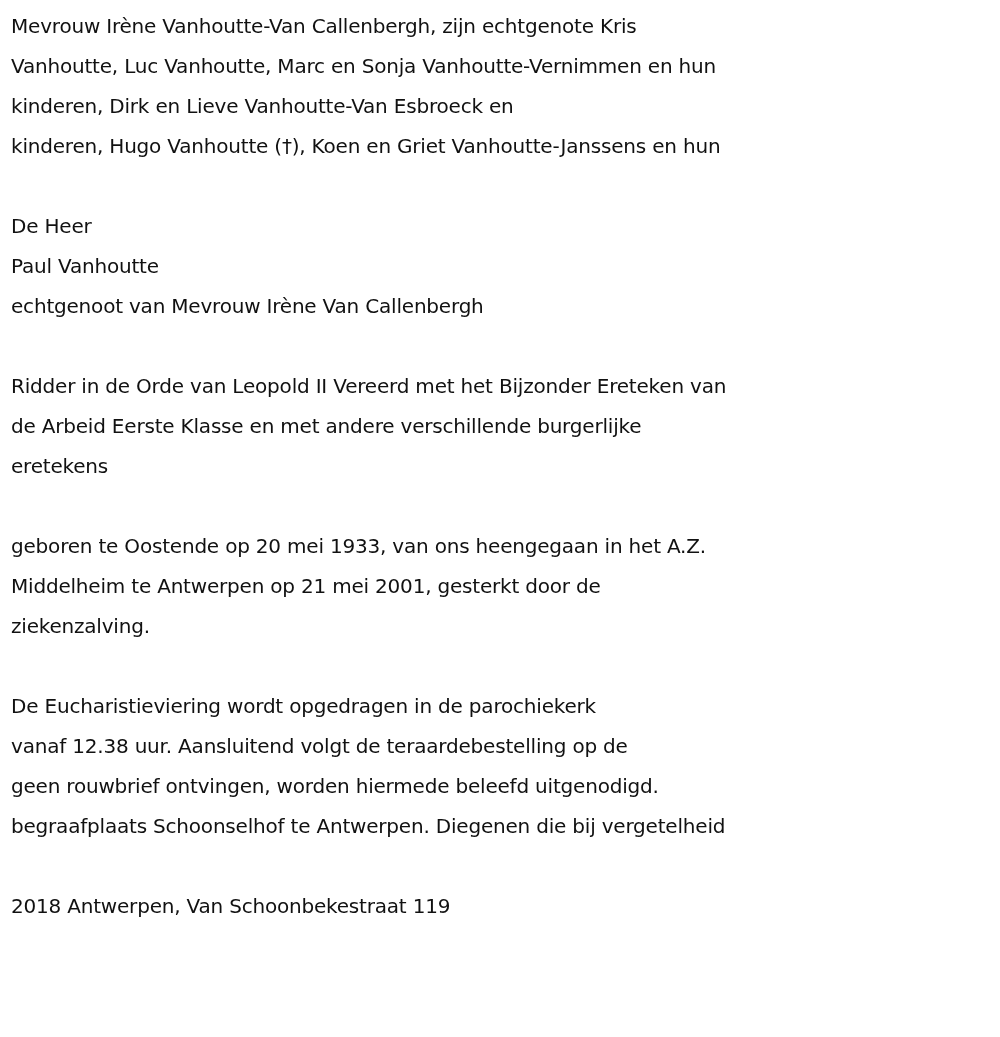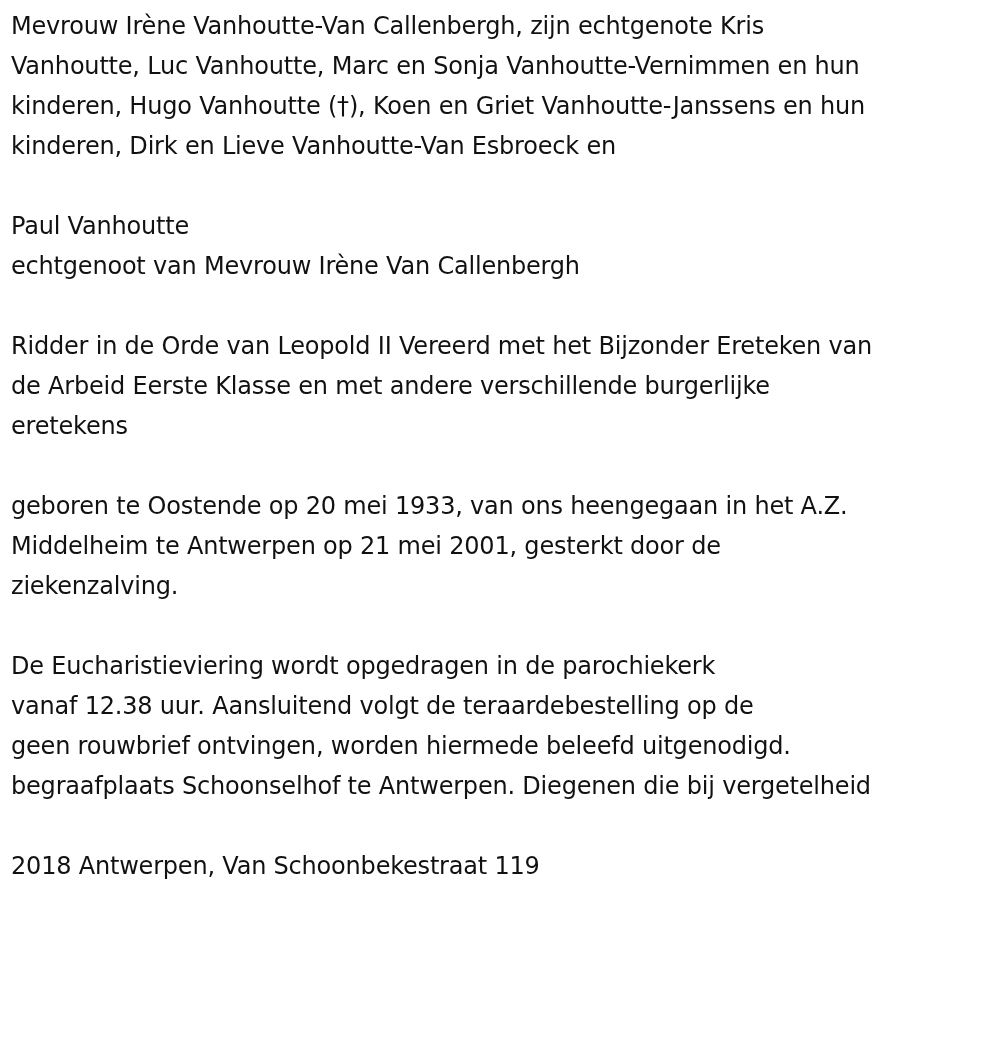--- a/index.html
+++ b/index.html
@@ -3,37 +3,38 @@
   <meta charset="utf-8">
   <style>
     html, body { margin: 0; padding: 0; background: #ffffff; }
     body {
       width: 1000px; height: 1037px; overflow: hidden;
       font-family: "DejaVu Sans", sans-serif;
       color: #111111;
     }
     .doc { position: relative; padding: 6px 0 0 11px; }
     .line {
-      font-size: 24px; line-height: 40px; height: 40px;
+      font-size: 20px; line-height: 40px; height: 40px;
       white-space: nowrap; letter-spacing: -0.2px;
     }
     .gap { height: 40px; }
     .bold { font-weight: normal; }
   </style>
 </head>
 <body>
 
 <div class="doc">
   <div>
     <div class="line">Mevrouw Irène Vanhoutte-Van Callenbergh, zijn echtgenote Kris</div>
     <div class="line">Vanhoutte, Luc Vanhoutte, Marc en Sonja Vanhoutte-Vernimmen en hun</div>
+    <div class="line">kinderen, Dirk en Lieve Vanhoutte-Van Esbroeck en</div>
     <div class="line">kinderen, Hugo Vanhoutte (†), Koen en Griet Vanhoutte-Janssens en hun</div>
-    <div class="line">kinderen, Dirk en Lieve Vanhoutte-Van Esbroeck en</div>
   </div>
   <div class="gap"></div>
+  <div class="line">De Heer</div>
   <div class="line bold">Paul Vanhoutte</div>
   <div class="line">echtgenoot van Mevrouw Irène Van Callenbergh</div>
   <div class="gap"></div>
   <div>
     <div class="line">Ridder in de Orde van Leopold II Vereerd met het Bijzonder Ereteken van</div>
     <div class="line">de Arbeid Eerste Klasse en met andere verschillende burgerlijke</div>
     <div class="line">eretekens</div>
   </div>
   <div class="gap"></div>
   <div>

